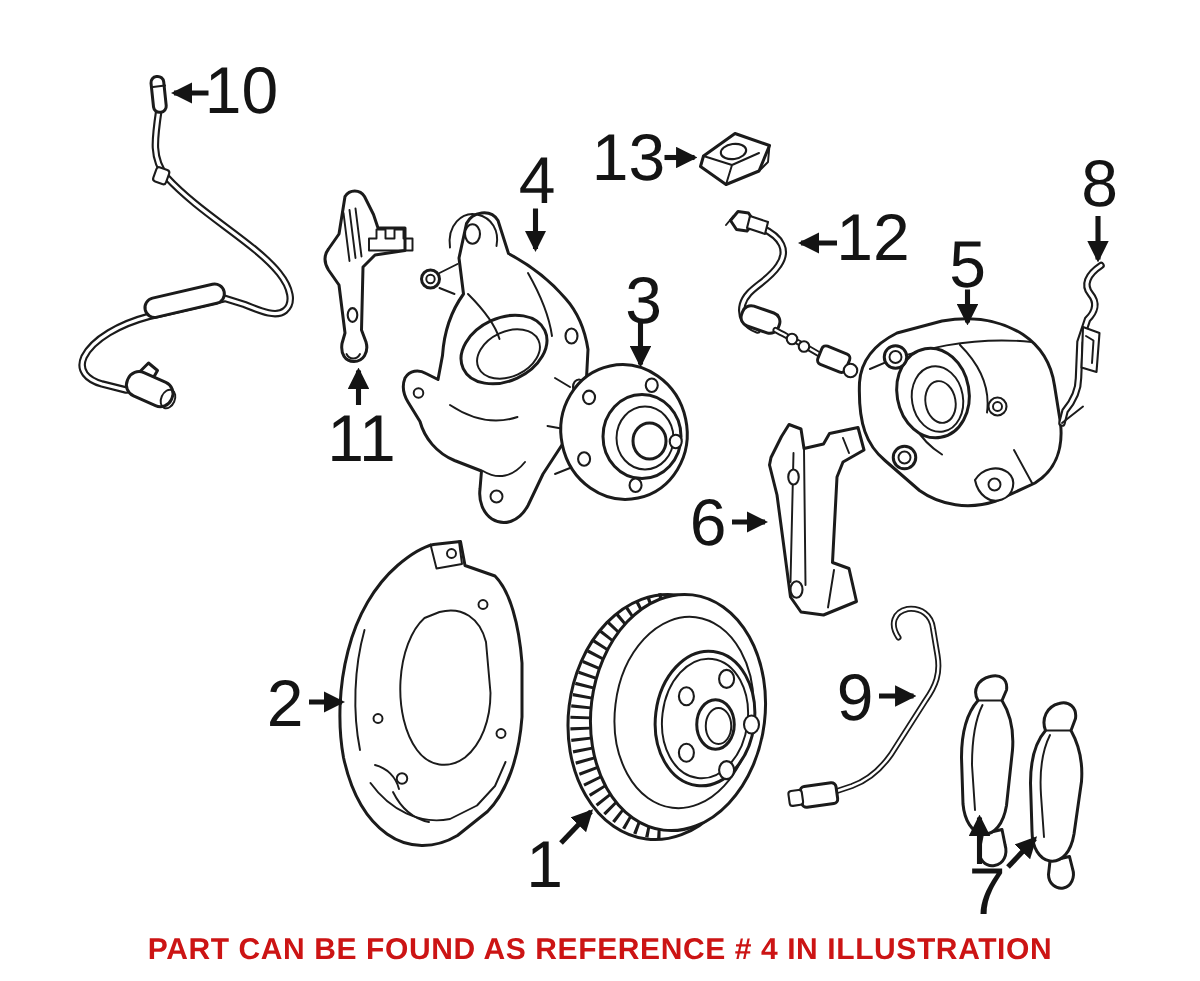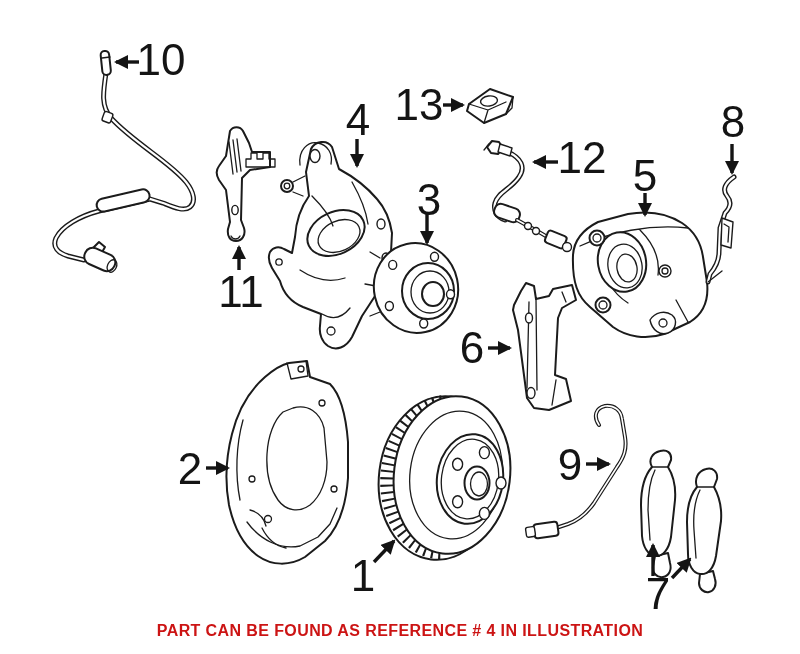--- a/index.html
+++ b/index.html
@@ -10,21 +10,21 @@
   .lt{fill:none;stroke:#1b1b1b;stroke-width:1.3;stroke-linecap:round;stroke-linejoin:round}
   .fw{fill:#ffffff;stroke:#1b1b1b;stroke-width:2;stroke-linejoin:round}
   .fwt{fill:#ffffff;stroke:#1b1b1b;stroke-width:1.4;stroke-linejoin:round}
   .tubo{fill:none;stroke:#1b1b1b;stroke-width:5;stroke-linecap:round}
   .tubi{fill:none;stroke:#ffffff;stroke-width:2.2;stroke-linecap:round}
   .tubo2{fill:none;stroke:#1b1b1b;stroke-width:4;stroke-linecap:round}
   .tubi2{fill:none;stroke:#ffffff;stroke-width:1.6;stroke-linecap:round}
   .hatch{fill:none;stroke:#1b1b1b;stroke-width:13;stroke-dasharray:2 5.2}
   .arw{stroke:#141414;stroke-width:3.4}
   .note{position:absolute;left:0;top:622px;width:100%;text-align:center;
-        font-weight:bold;font-size:16px;letter-spacing:.4px;color:#cc1414}
+        font-weight:bold;font-size:20px;letter-spacing:.4px;color:#cc1414}
 </style>
 </head>
 <body>
 
 <div class="stage">
 <svg width="800" height="654" viewBox="0 0 800 654">
   <defs>
     <marker id="ah" viewBox="0 0 10 10" refX="8.6" refY="5" markerWidth="4.2" markerHeight="4.2" orient="auto">
       <path d="M0 0L10 5L0 10z" fill="#141414"></path>
     </marker>

